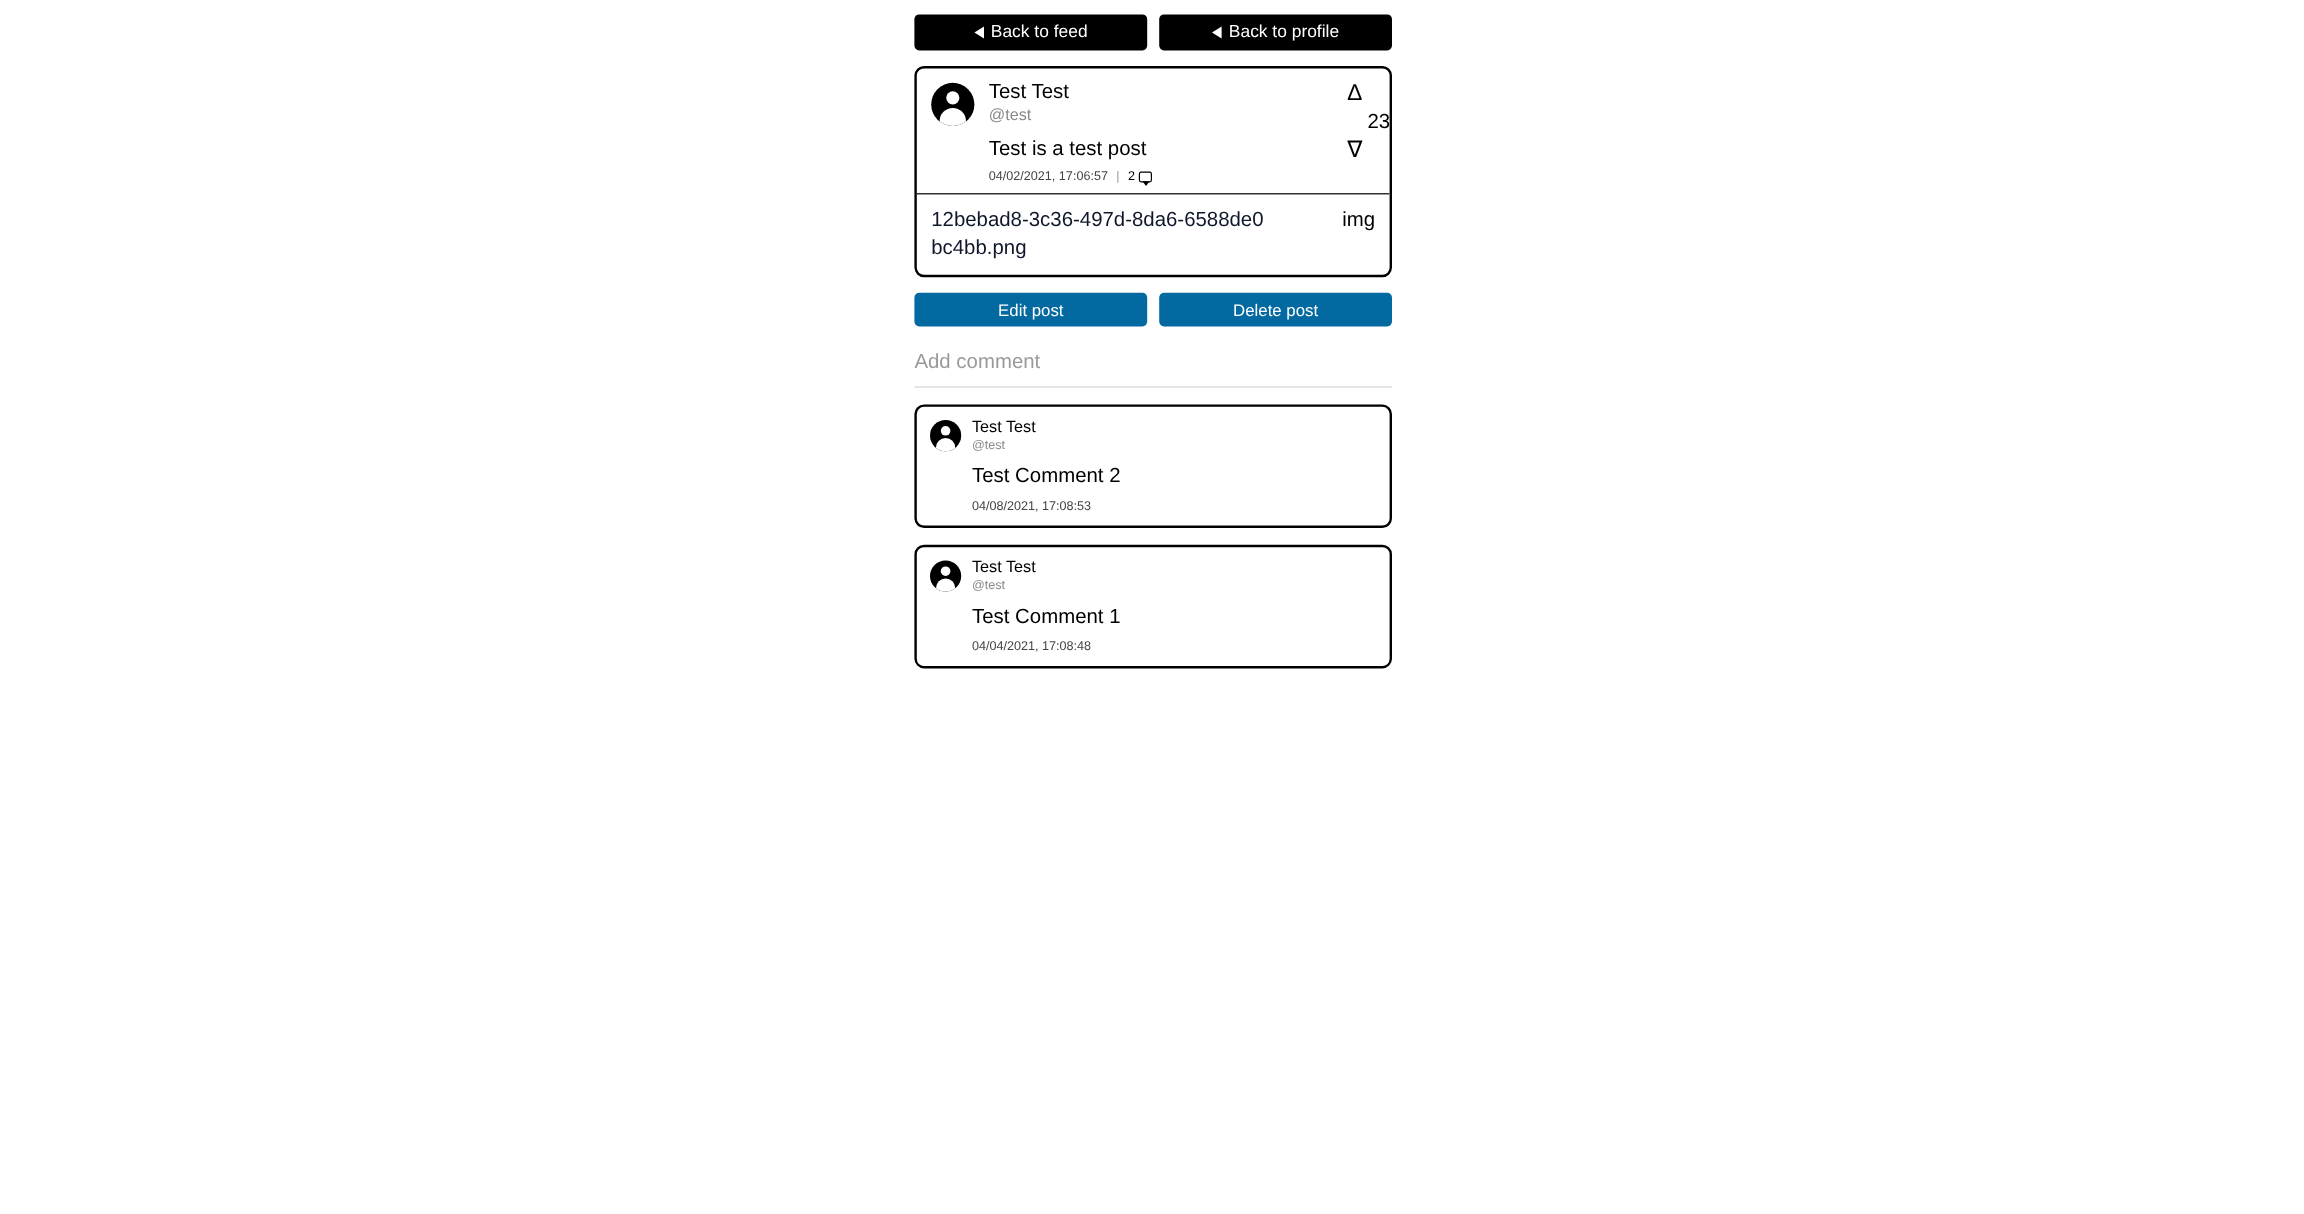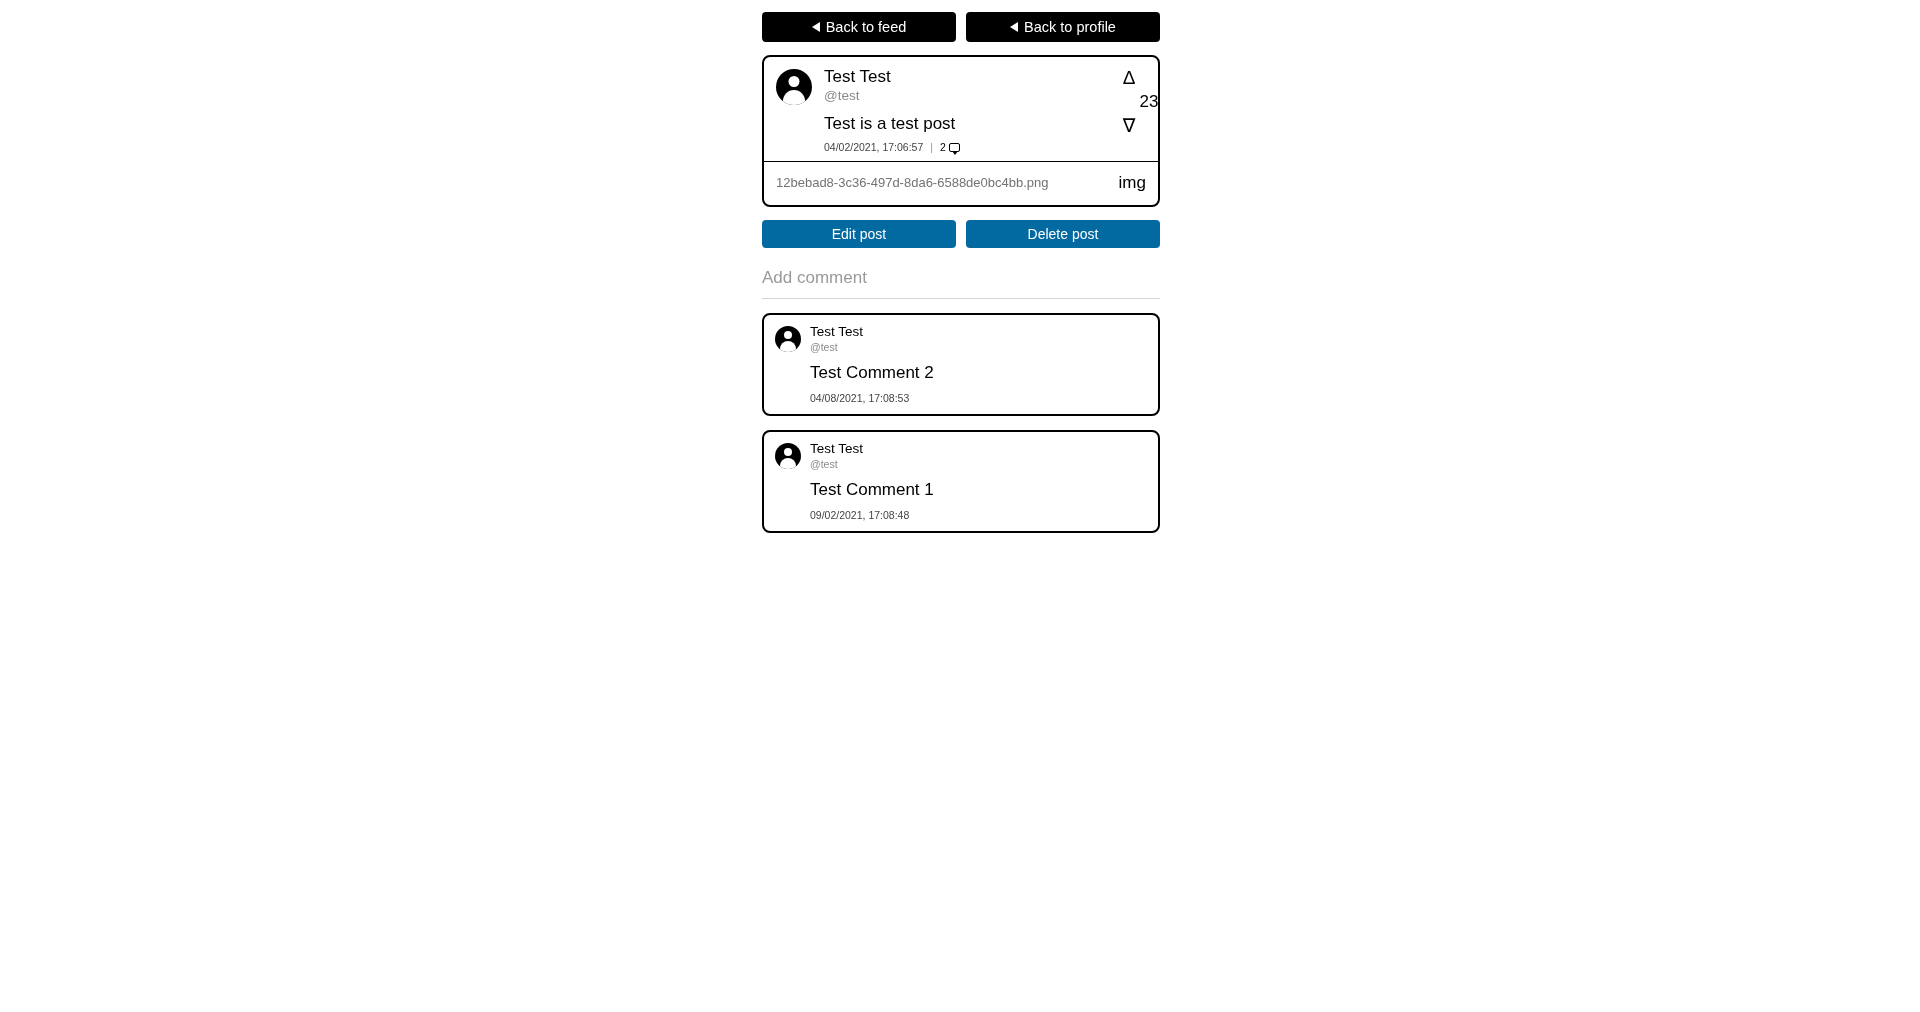--- a/index.html
+++ b/index.html
@@ -206,26 +206,25 @@
 
   .attachment-row {
     border-top: 1.5px solid #000000;
     padding: 9px 12px 10px 12px;
     display: flex;
     align-items: flex-start;
     justify-content: space-between;
     gap: 10px;
   }
   .attachment-name {
-    font-size: 13px;
-    color: #737373;
+    font-size: 17px;
+    color: #0f172a;
     line-height: 24px;
     word-break: break-all;
     max-width: 280px;
-    text-align: center;
   }
   .attachment-type {
     font-size: 17px;
     color: #000000;
     line-height: 24px;
     flex: 0 0 auto;
     text-align: right;
   }
 
   
@@ -360,18 +359,18 @@
         <div class="comment-date">04/08/2021, 17:08:53</div>
       </div>
     </div>
 
     <div class="comment-card">
       <div class="avatar small"></div>
       <div class="comment-body">
         <div class="comment-name">Test Test</div>
         <div class="comment-handle">@test</div>
         <div class="comment-text">Test Comment 1</div>
-        <div class="comment-date">09/02/2021, 17:08:48</div>
+        <div class="comment-date">04/04/2021, 17:08:48</div>
       </div>
     </div>
 
   </div>
 </div>
 
 </body></html>

